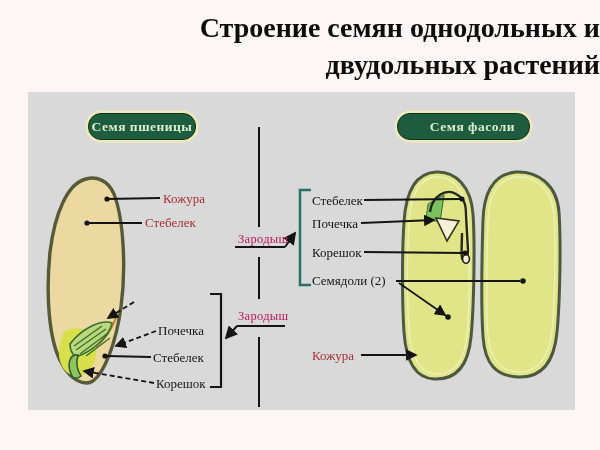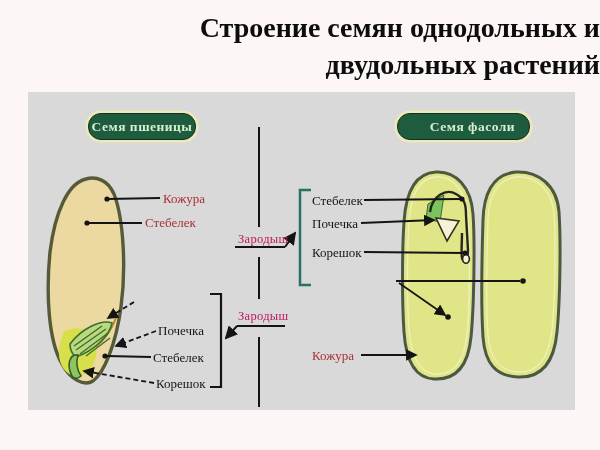--- a/index.html
+++ b/index.html
@@ -162,15 +162,16 @@
   <div class="lbl red" style="left:117px;top:123px">Стебелек</div>
   <div class="lbl" style="left:130px;top:231px">Почечка</div>
   <div class="lbl" style="left:125px;top:258px">Стебелек</div>
   <div class="lbl" style="left:128px;top:284px">Корешок</div>
   <div class="lbl zar" style="left:210px;top:217px">Зародыш</div>
 
   <div class="lbl zar" style="left:210px;top:140px">Зародыш</div>
   <div class="lbl" style="left:284px;top:101px">Стебелек</div>
   <div class="lbl" style="left:284px;top:124px">Почечка</div>
   <div class="lbl" style="left:284px;top:153px">Корешок</div>
+  <div class="lbl" style="left:284px;top:181px">Семядоли (2)</div>
   <div class="lbl red" style="left:284px;top:256px">Кожура</div>
 
 </div>
 
 </body></html>

